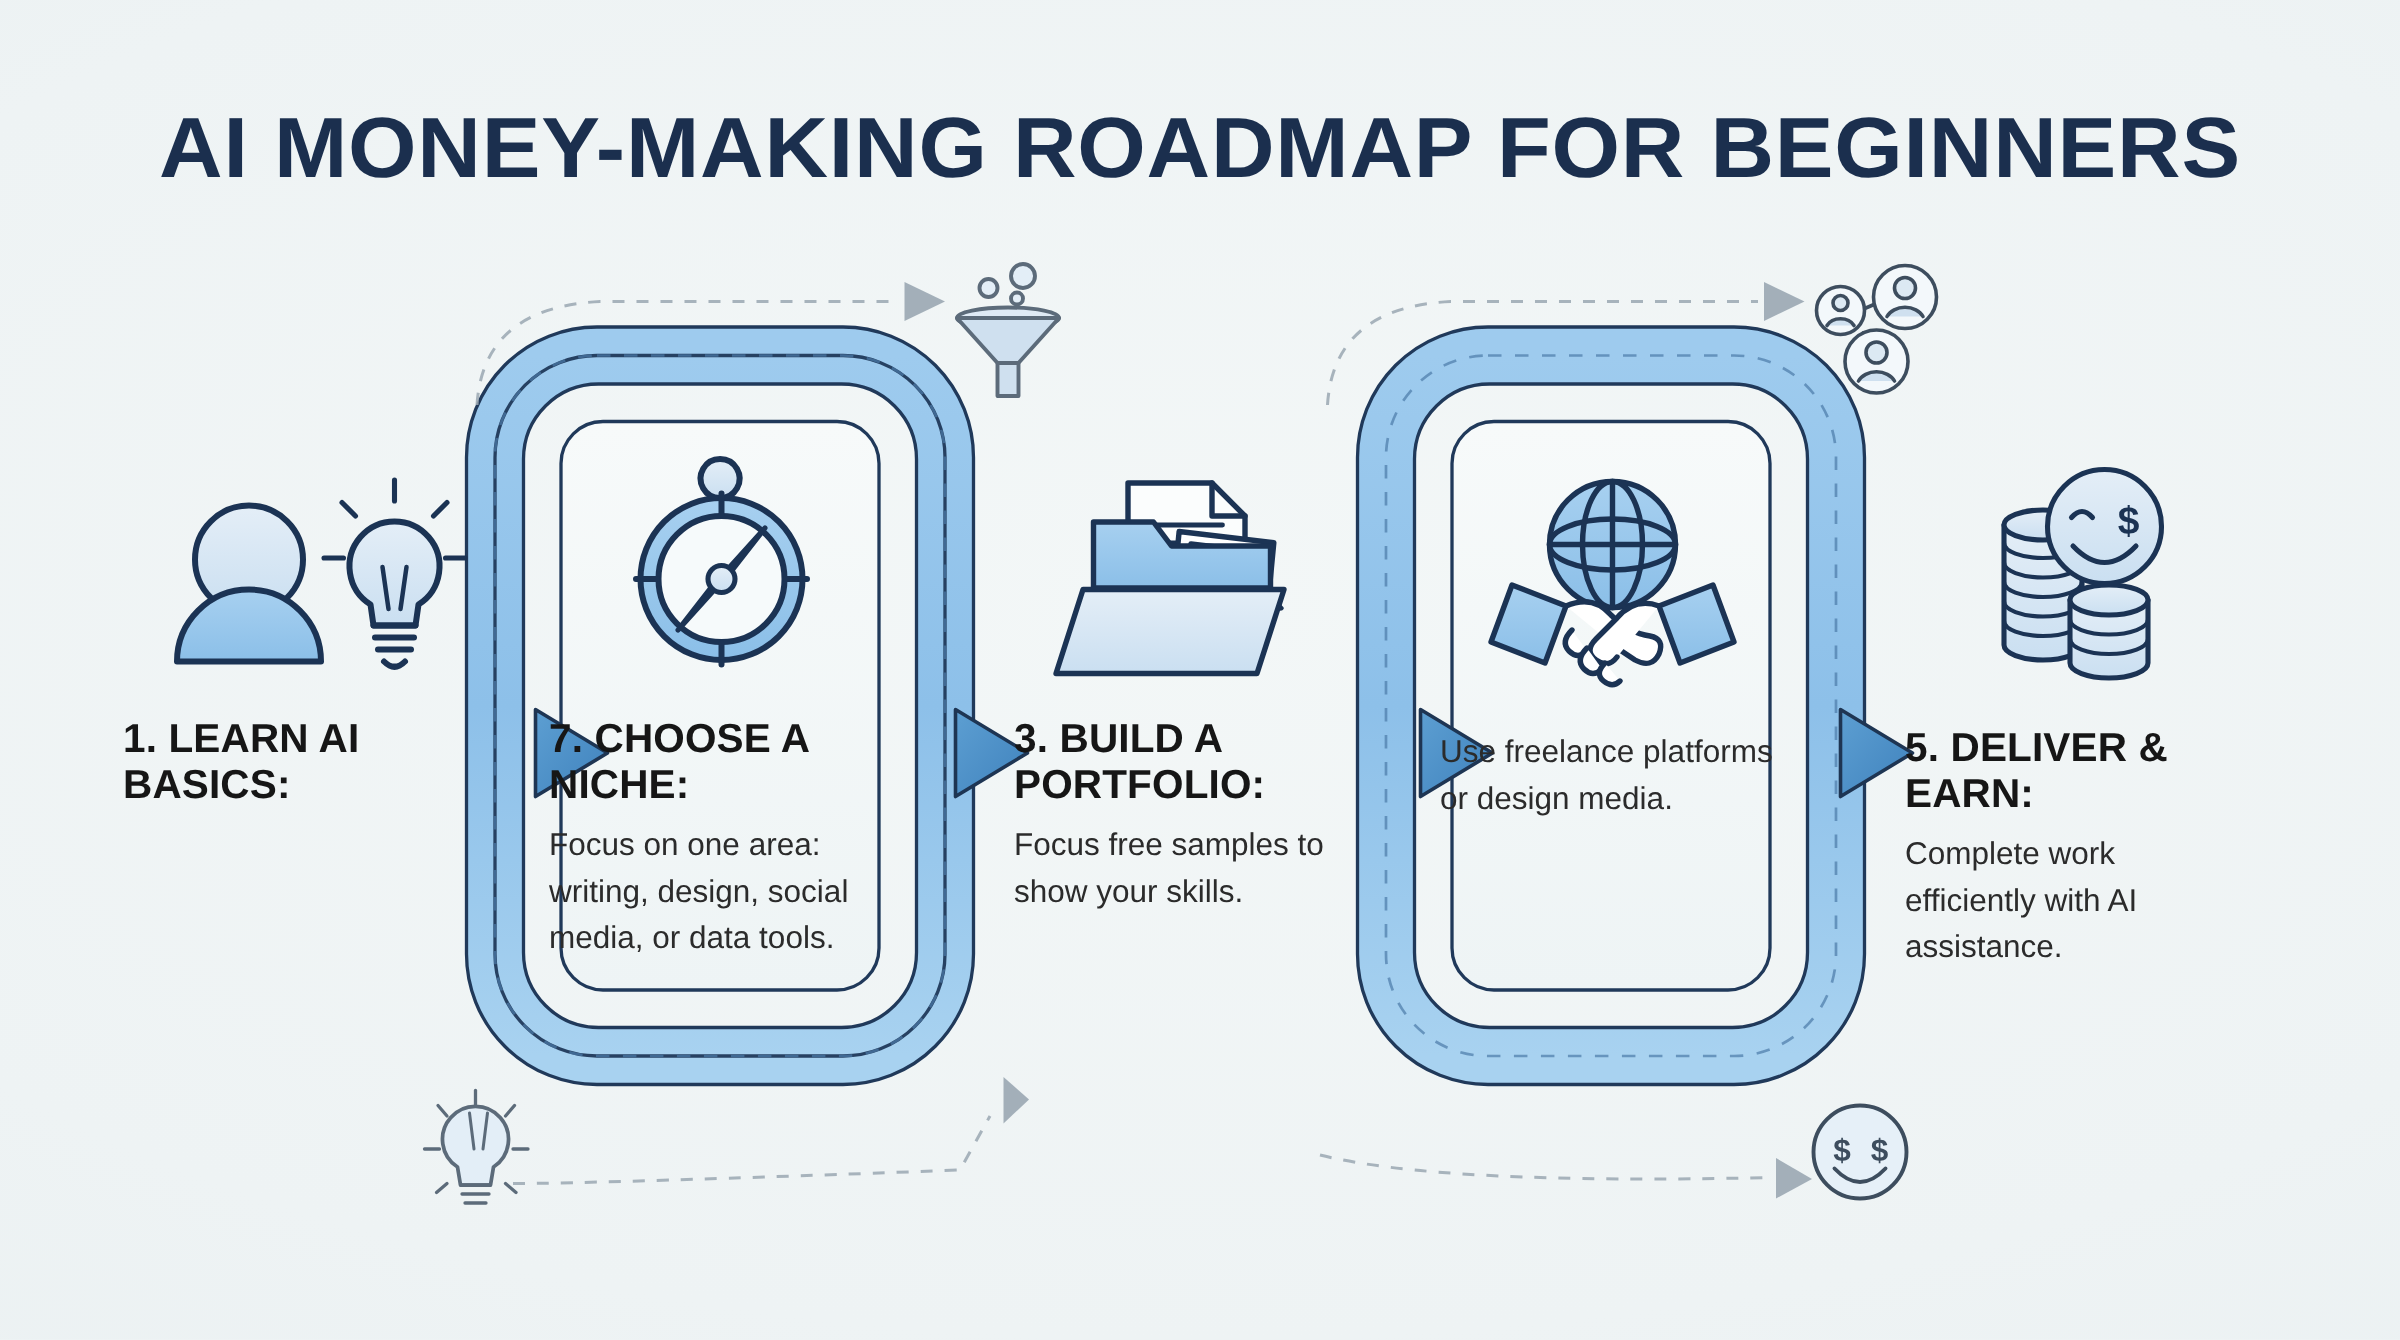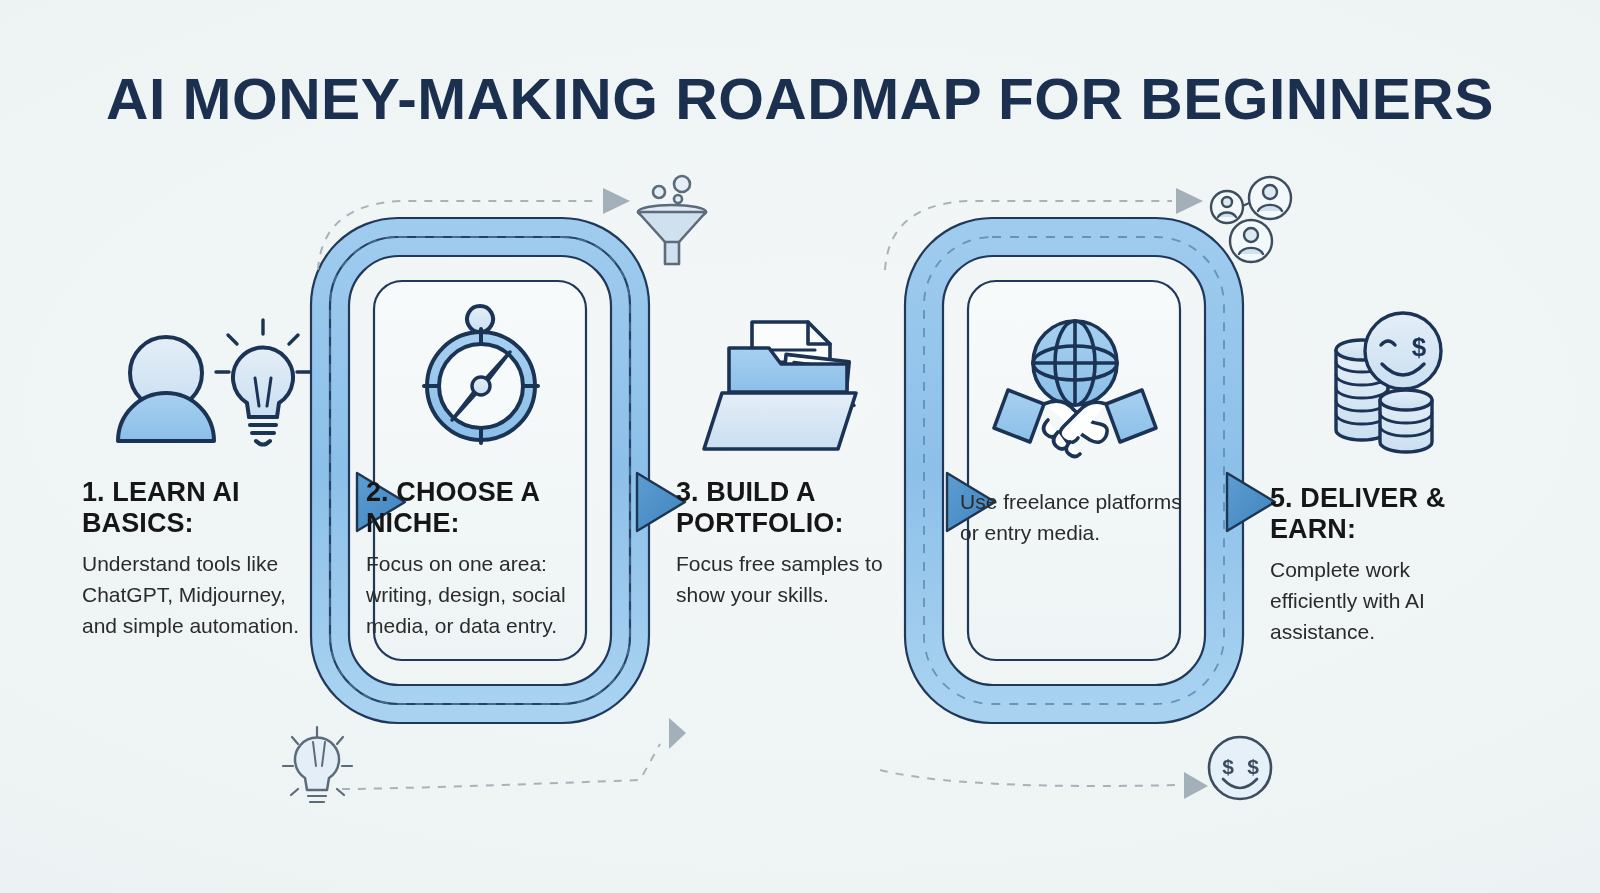--- a/index.html
+++ b/index.html
@@ -262,35 +262,34 @@
       <text x="1228" y="774" font-family="Liberation Sans, sans-serif" font-size="21" font-weight="bold" fill="#3d4d5e" stroke="none" text-anchor="middle">$</text>
       <text x="1253" y="774" font-family="Liberation Sans, sans-serif" font-size="21" font-weight="bold" fill="#3d4d5e" stroke="none" text-anchor="middle">$</text>
       <path d="M 1223 779 q 17 18 34 0" fill="none"></path>
     </g>
   </svg>
 
   <div id="title">AI MONEY-MAKING ROADMAP FOR BEGINNERS</div>
 
   <div class="step-text" style="left:82px; top:477px;">
     <div class="step-head">1. LEARN AI BASICS:</div>
-    <div class="step-body">Understand tools like ChatGPT, Midjourney, and simple automation.</div>
   </div>
 
   <div class="step-text" style="left:366px; top:477px; width:228px;">
-    <div class="step-head">2. CHOOSE A NICHE:</div>
-    <div class="step-body">Focus on one area: writing, design, social media, or data entry.</div>
+    <div class="step-head">7. CHOOSE A NICHE:</div>
+    <div class="step-body">Focus on one area: writing, design, social media, or data tools.</div>
   </div>
 
   <div class="step-text" style="left:676px; top:477px;">
     <div class="step-head">3. BUILD A PORTFOLIO:</div>
     <div class="step-body">Focus free samples to show your skills.</div>
   </div>
 
   <div class="step-text" style="left:960px; top:477px;">
-    <div class="step-body">Use freelance platforms or entry media.</div>
+    <div class="step-body">Use freelance platforms or design media.</div>
   </div>
 
   <div class="step-text" style="left:1270px; top:483px;">
     <div class="step-head">5. DELIVER &amp; EARN:</div>
     <div class="step-body">Complete work efficiently with AI assistance.</div>
   </div>
 
 </div>
 
 </body></html>

